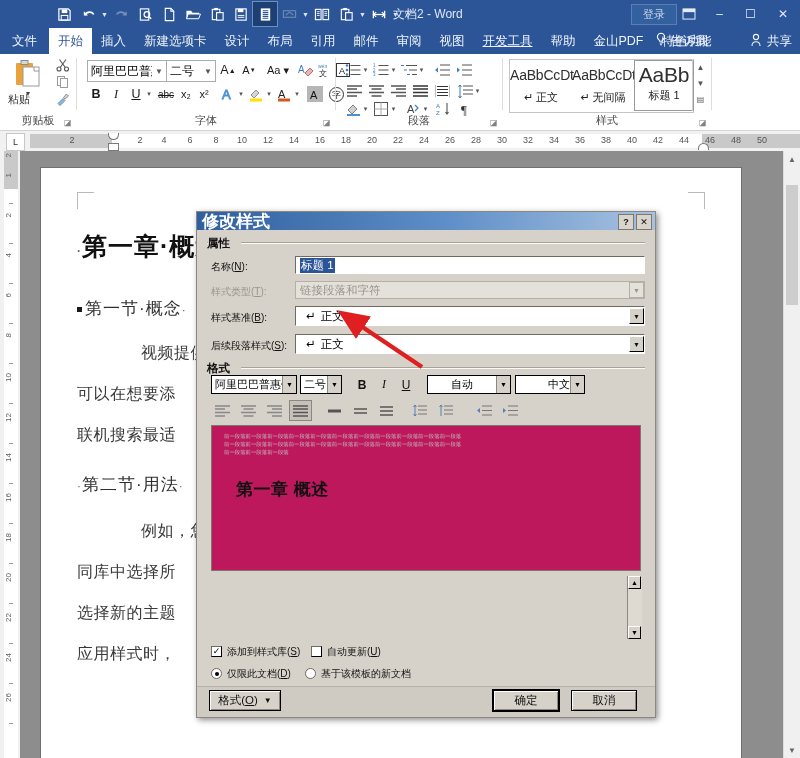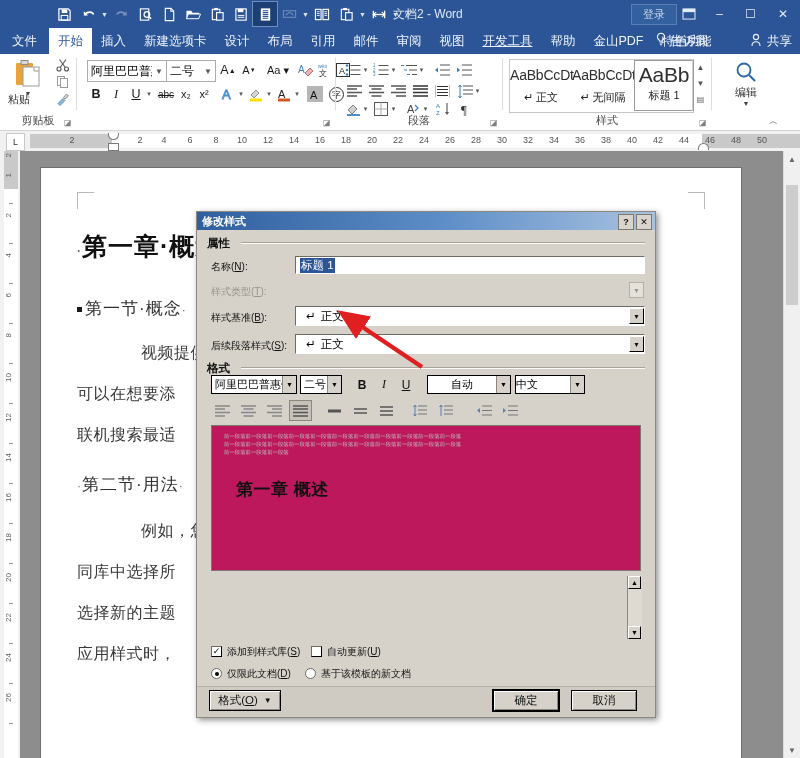--- a/index.html
+++ b/index.html
@@ -96,21 +96,21 @@
   .vscroll{position:absolute;right:0;top:151px;width:16px;bottom:0;background:#f0f0f0;border-left:1px solid #dcdcdc;}
   .vscroll .thumb{position:absolute;left:2px;top:34px;width:12px;height:120px;background:#cdcdcd;}
   .vscroll .ar{position:absolute;left:0;width:16px;height:16px;display:flex;align-items:center;justify-content:center;font-size:8px;color:#666;}
 
   
   .dialog{position:absolute;left:196px;top:211px;width:458px;height:505px;background:#d6d2ca;
           border:1px solid #8d887f;box-shadow:2px 2px 6px rgba(0,0,0,.45);}
   .dlg-title{position:absolute;left:0;top:0;right:0;height:18px;
              background:linear-gradient(to right,#2f5f9e 0%,#5f8fc8 55%,#a8c2e0 100%);
              display:flex;align-items:center;}
-  .dlg-title .t{color:#fff;font-size:11px;font-weight:bold;padding-left:5px;}
+  .dlg-title .t{color:#fff;font-size:17px;font-weight:bold;padding-left:5px;}
   .dlg-title .btns{position:absolute;right:3px;top:2px;display:flex;gap:2px;}
   .dlg-title .btns span{width:14px;height:14px;background:#d9d5cd;border:1px solid #7c776f;
                         display:flex;align-items:center;justify-content:center;font-size:9px;font-weight:bold;color:#111;}
   .fs-leg{position:absolute;font-size:11.5px;font-weight:bold;color:#111;background:#d6d2ca;padding-right:5px;}
   .fs-line{position:absolute;height:1px;background:#a8a39a;border-bottom:1px solid #fbfaf8;}
   .lbl{position:absolute;font-size:10px;color:#111;}
   .lbl.dis{color:#9a958d;}
   .u{text-decoration:underline;}
   .tb{position:absolute;background:#fff;border:1px solid #000;box-sizing:border-box;
       font-size:11.5px;display:flex;align-items:center;padding-left:4px;}
@@ -409,20 +409,21 @@
             <rect x="1" y="1" width="16" height="16" fill="#b6b6b6"></rect>
             <text x="4" y="14" font-size="11" fill="#111" font-family="Liberation Sans">A</text>
           </svg>
       </div>
       <div class="ibtn" style="left:249px;top:30px;width:20px;height:20px;">
         <svg width="17" height="17" viewBox="0 0 17 17">
             <circle cx="8.5" cy="8.5" r="7" fill="none" stroke="#333" stroke-width="1"></circle>
             <text x="4" y="12" font-size="9" fill="#222" font-family="Liberation Sans">字</text>
           </svg>
       </div>
+      <div class="rgroup-label">字体</div>
       <div class="dlg-launcher">◪</div>
     </div>
     <div class="rgroup-divider" style="left:335px;"></div>
 
     <div class="rgroup" style="left:336px;width:166px;">
       <div class="ibtn" style="left:8px;top:6px;width:18px;height:20px;">
         <svg width="16" height="14" viewBox="0 0 16 14">
             <circle cx="2" cy="2.5" r="1.3" fill="#3f7fc0"></circle>
             <circle cx="2" cy="7" r="1.3" fill="#3f7fc0"></circle>
             <circle cx="2" cy="11.5" r="1.3" fill="#3f7fc0"></circle>
@@ -549,33 +550,20 @@
       <div class="gal-scroll" style="left:189px;top:5px;height:52px;">
         <div>▲</div>
         <div>▼</div>
         <div>▤</div>
       </div>
       <div class="rgroup-label">样式</div>
       <div class="dlg-launcher">◪</div>
     </div>
     <div class="rgroup-divider" style="left:711px;"></div>
 
-    <div class="rgroup" style="left:712px;width:70px;">
-      <div style="position:absolute;left:14px;top:5px;width:40px;text-align:center;">
-        <div style="display:flex;justify-content:center;">
-          <svg width="26" height="26" viewBox="0 0 26 26">
-              <circle cx="11" cy="11" r="6.5" fill="none" stroke="#2b68a8" stroke-width="1.8"></circle>
-              <path d="M16 16l6 6" stroke="#2b68a8" stroke-width="2"></path>
-            </svg>
-        </div>
-        <div style="font-size:11px;color:#333;">编辑</div>
-        <div style="font-size:7px;color:#444;line-height:7px;">▼</div>
-      </div>
-      <div style="position:absolute;right:4px;bottom:2px;font-size:9px;color:#555;">︿</div>
-    </div>
   </div>
 
   <div class="hruler">
     <div class="tabsel">L</div>
     <div class="hr-track">
       <div class="hr-margin" style="left:0;width:82px;"></div>
       <div class="hr-margin" style="left:672px;right:0;"></div>
       <div class="hr-num" style="left:42px;">2</div>
       <div class="hr-num" style="left:110px;">2</div>
       <div class="hr-num" style="left:134px;">4</div>
@@ -696,20 +684,23 @@
     <div class="fs-leg" style="left:10px;top:24px;">属性</div>
     <div class="fs-line" style="left:44px;top:30px;width:404px;"></div>
     <div class="fs-line" style="left:10px;top:30px;width:1px;height:1px;"></div>
 
     <div class="lbl" style="left:14px;top:48px;">名称(<span class="u">N</span>):</div>
     <div class="tb sunken" style="left:98px;top:44px;width:350px;height:18px;">
       <span class="sel-txt">标题 1</span>
     </div>
 
     <div class="lbl dis" style="left:14px;top:73px;">样式类型(<span class="u">T</span>):</div>
+    <div class="tb dis" style="left:98px;top:69px;width:350px;height:18px;">
+      <span>链接段落和字符</span>
+    </div>
     <div class="ddarrow dis" style="left:432px;top:70px;width:15px;height:16px;">▼</div>
 
     <div class="lbl" style="left:14px;top:99px;">样式基准(<span class="u">B</span>):</div>
     <div class="tb sunken" style="left:98px;top:94px;width:350px;height:20px;padding-left:10px;">
       <span style="font-family:'Liberation Serif',serif;margin-right:5px;">↵</span>
       <span>正文</span>
     </div>
     <div class="ddarrow" style="left:432px;top:96px;width:15px;height:16px;">▼</div>
 
     <div class="lbl" style="left:14px;top:127px;">后续段落样式(<span class="u">S</span>):</div>
@@ -731,21 +722,21 @@
       <span style="width:13px;text-align:center;font-size:7px;background:#d6d2ca;border-left:1px solid #8d887f;height:100%;display:flex;align-items:center;justify-content:center;">▼</span>
     </div>
     <div class="fbtn" style="left:155px;top:163px;width:20px;height:19px;font-weight:bold;">B</div>
     <div class="fbtn" style="left:177px;top:163px;width:20px;height:19px;font-style:italic;font-family:'Liberation Serif',serif;">I</div>
     <div class="fbtn" style="left:199px;top:163px;width:20px;height:19px;text-decoration:underline;">U</div>
     <div class="small-ctl" style="left:230px;top:163px;width:84px;height:19px;justify-content:center;">
       <span style="flex:1;text-align:center;">自动</span>
       <span style="width:13px;text-align:center;font-size:7px;background:#d6d2ca;border-left:1px solid #8d887f;height:100%;display:flex;align-items:center;justify-content:center;">▼</span>
     </div>
     <div class="small-ctl" style="left:318px;top:163px;width:70px;height:19px;">
-      <span style="flex:1;text-align:left;">中文</span>
+      <span style="flex:1;text-align:right;">中文</span>
       <span style="width:13px;text-align:center;font-size:7px;background:#d6d2ca;border-left:1px solid #8d887f;height:100%;display:flex;align-items:center;justify-content:center;">▼</span>
     </div>
 
     <div class="fbtn" style="left:14px;top:189px;width:22px;height:19px;">
       <svg width="15" height="12" viewBox="0 0 15 12">
           <path d="M0 1h15M0 4h10M0 7.5h15M0 11h10" stroke="#888" stroke-width="1.4"></path>
         </svg>
     </div>
     <div class="fbtn" style="left:40px;top:189px;width:22px;height:19px;">
       <svg width="15" height="12" viewBox="0 0 15 12">

